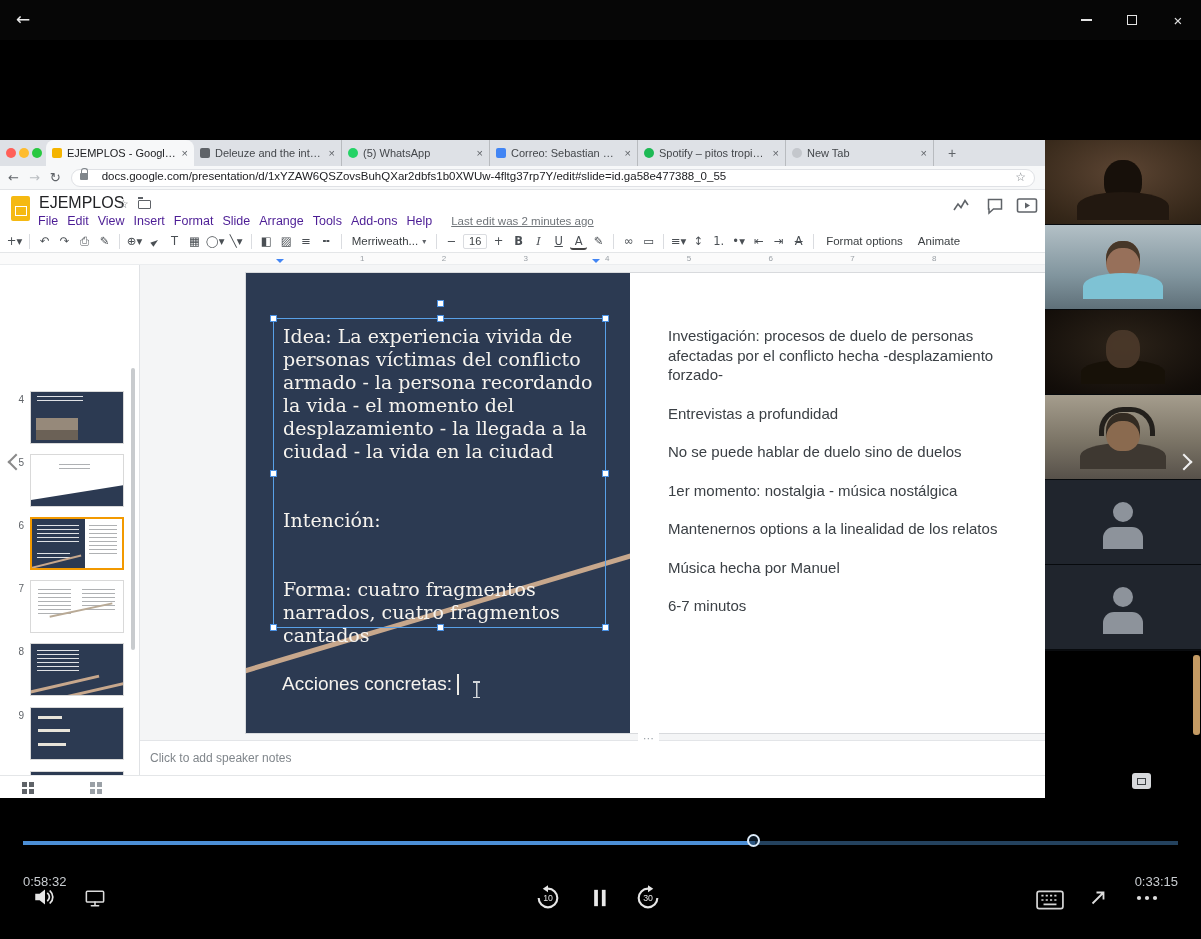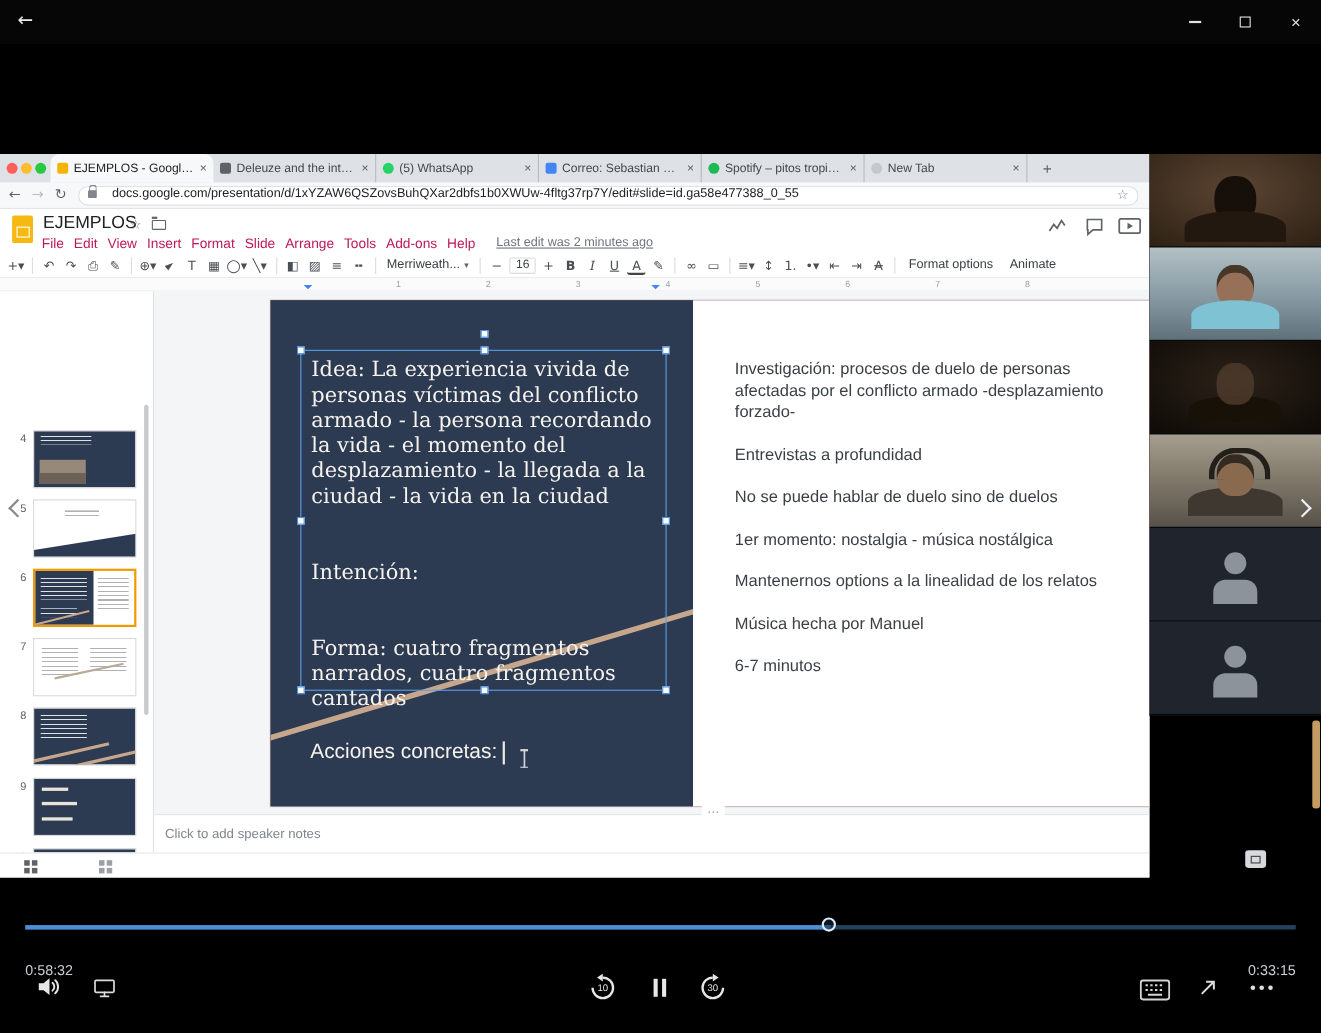--- a/index.html
+++ b/index.html
@@ -44,21 +44,21 @@
 
   
   #appheader{position:absolute;left:0;top:50px;width:1045px;height:40px;background:#fff;}
   .slogo{position:absolute;left:11px;top:6px;width:19px;height:25px;background:#f5b912;border-radius:2px;cursor:pointer;}
   .slogo::before{content:"";position:absolute;left:4px;top:10px;width:10px;height:8px;border:1.6px solid #fff;}
   #doctitle{position:absolute;left:39px;top:4px;font-size:16px;color:#202124;cursor:text;}
   #title-star{position:absolute;left:118px;top:7px;}
   .folder{position:absolute;left:138px;top:10px;width:13px;height:9px;border:1.4px solid #5f6368;border-radius:1px;cursor:pointer;}
   .folder::before{content:"";position:absolute;top:-3.6px;left:-1px;width:5px;height:2px;background:#5f6368;}
   #menubar{position:absolute;left:38px;top:23px;height:15px;display:flex;align-items:center;gap:9px;}
-  .menu-item{font-size:12.5px;color:#be185d;cursor:pointer;}
+  .menu-item{font-size:12.5px;color:#4c1d95;cursor:pointer;}
   #last-edit{font-size:11.5px;color:#70757a;text-decoration:underline;margin-left:10px;cursor:pointer;white-space:nowrap;}
   .hdric{position:absolute;top:7px;cursor:pointer;}
   #ic-activity{left:952px;} #ic-comments{left:986px;} #ic-present{left:1016px;}
 
   
   #slidetoolbar{position:absolute;left:0;top:90px;width:1045px;height:23px;background:#fff;border-bottom:1px solid #e4e6e8;display:flex;align-items:center;gap:3px;padding:0 6px;}
   .tb-icon{min-width:17px;height:19px;display:flex;align-items:center;justify-content:center;font-size:11.5px;color:#4a4f54;border-radius:3px;cursor:pointer;font-family:"DejaVu Sans",sans-serif;}
   .tb-sep{width:1px;height:15px;background:#dadce0;margin:0 3px;flex:none;}
   .tb-font{display:flex;align-items:center;gap:4px;font-size:11.5px;color:#3c4043;padding:0 4px;cursor:pointer;white-space:nowrap;}
   .tb-caret{font-size:8px;color:#5f6368;font-family:"DejaVu Sans",sans-serif;}
@@ -394,21 +394,21 @@
             <span class="hdl" style="left:163px;top:-19px" data-name="rotate-handle"></span>
           </div>
           <div id="acciones" data-name="slide-caption-line">
             <span data-name="caption-text">Acciones concretas:</span>
             <span id="caret" data-name="text-cursor"></span>
           </div>
           <div id="ibeam" data-name="mouse-ibeam-cursor"></div>
         </div>
         <div id="slide-white" data-name="slide-light-panel">
           <div id="rightcol" data-name="slide-right-text">
-              <p data-name="slide-right-paragraph">Investigación: procesos de duelo de personas afectadas por el conflicto armado -desplazamiento forzado-</p>
+              <p data-name="slide-right-paragraph">Investigación: procesos de duelo de personas afectadas por el conflicto hecha -desplazamiento forzado-</p>
               <p data-name="slide-right-paragraph">Entrevistas a profundidad</p>
               <p data-name="slide-right-paragraph">No se puede hablar de duelo sino de duelos</p>
               <p data-name="slide-right-paragraph">1er momento: nostalgia - música nostálgica</p>
               <p data-name="slide-right-paragraph">Mantenernos options a la linealidad de los relatos</p>
               <p data-name="slide-right-paragraph">Música hecha por Manuel</p>
               <p data-name="slide-right-paragraph">6-7 minutos</p>
             </div>
         </div>
       </div>
 

